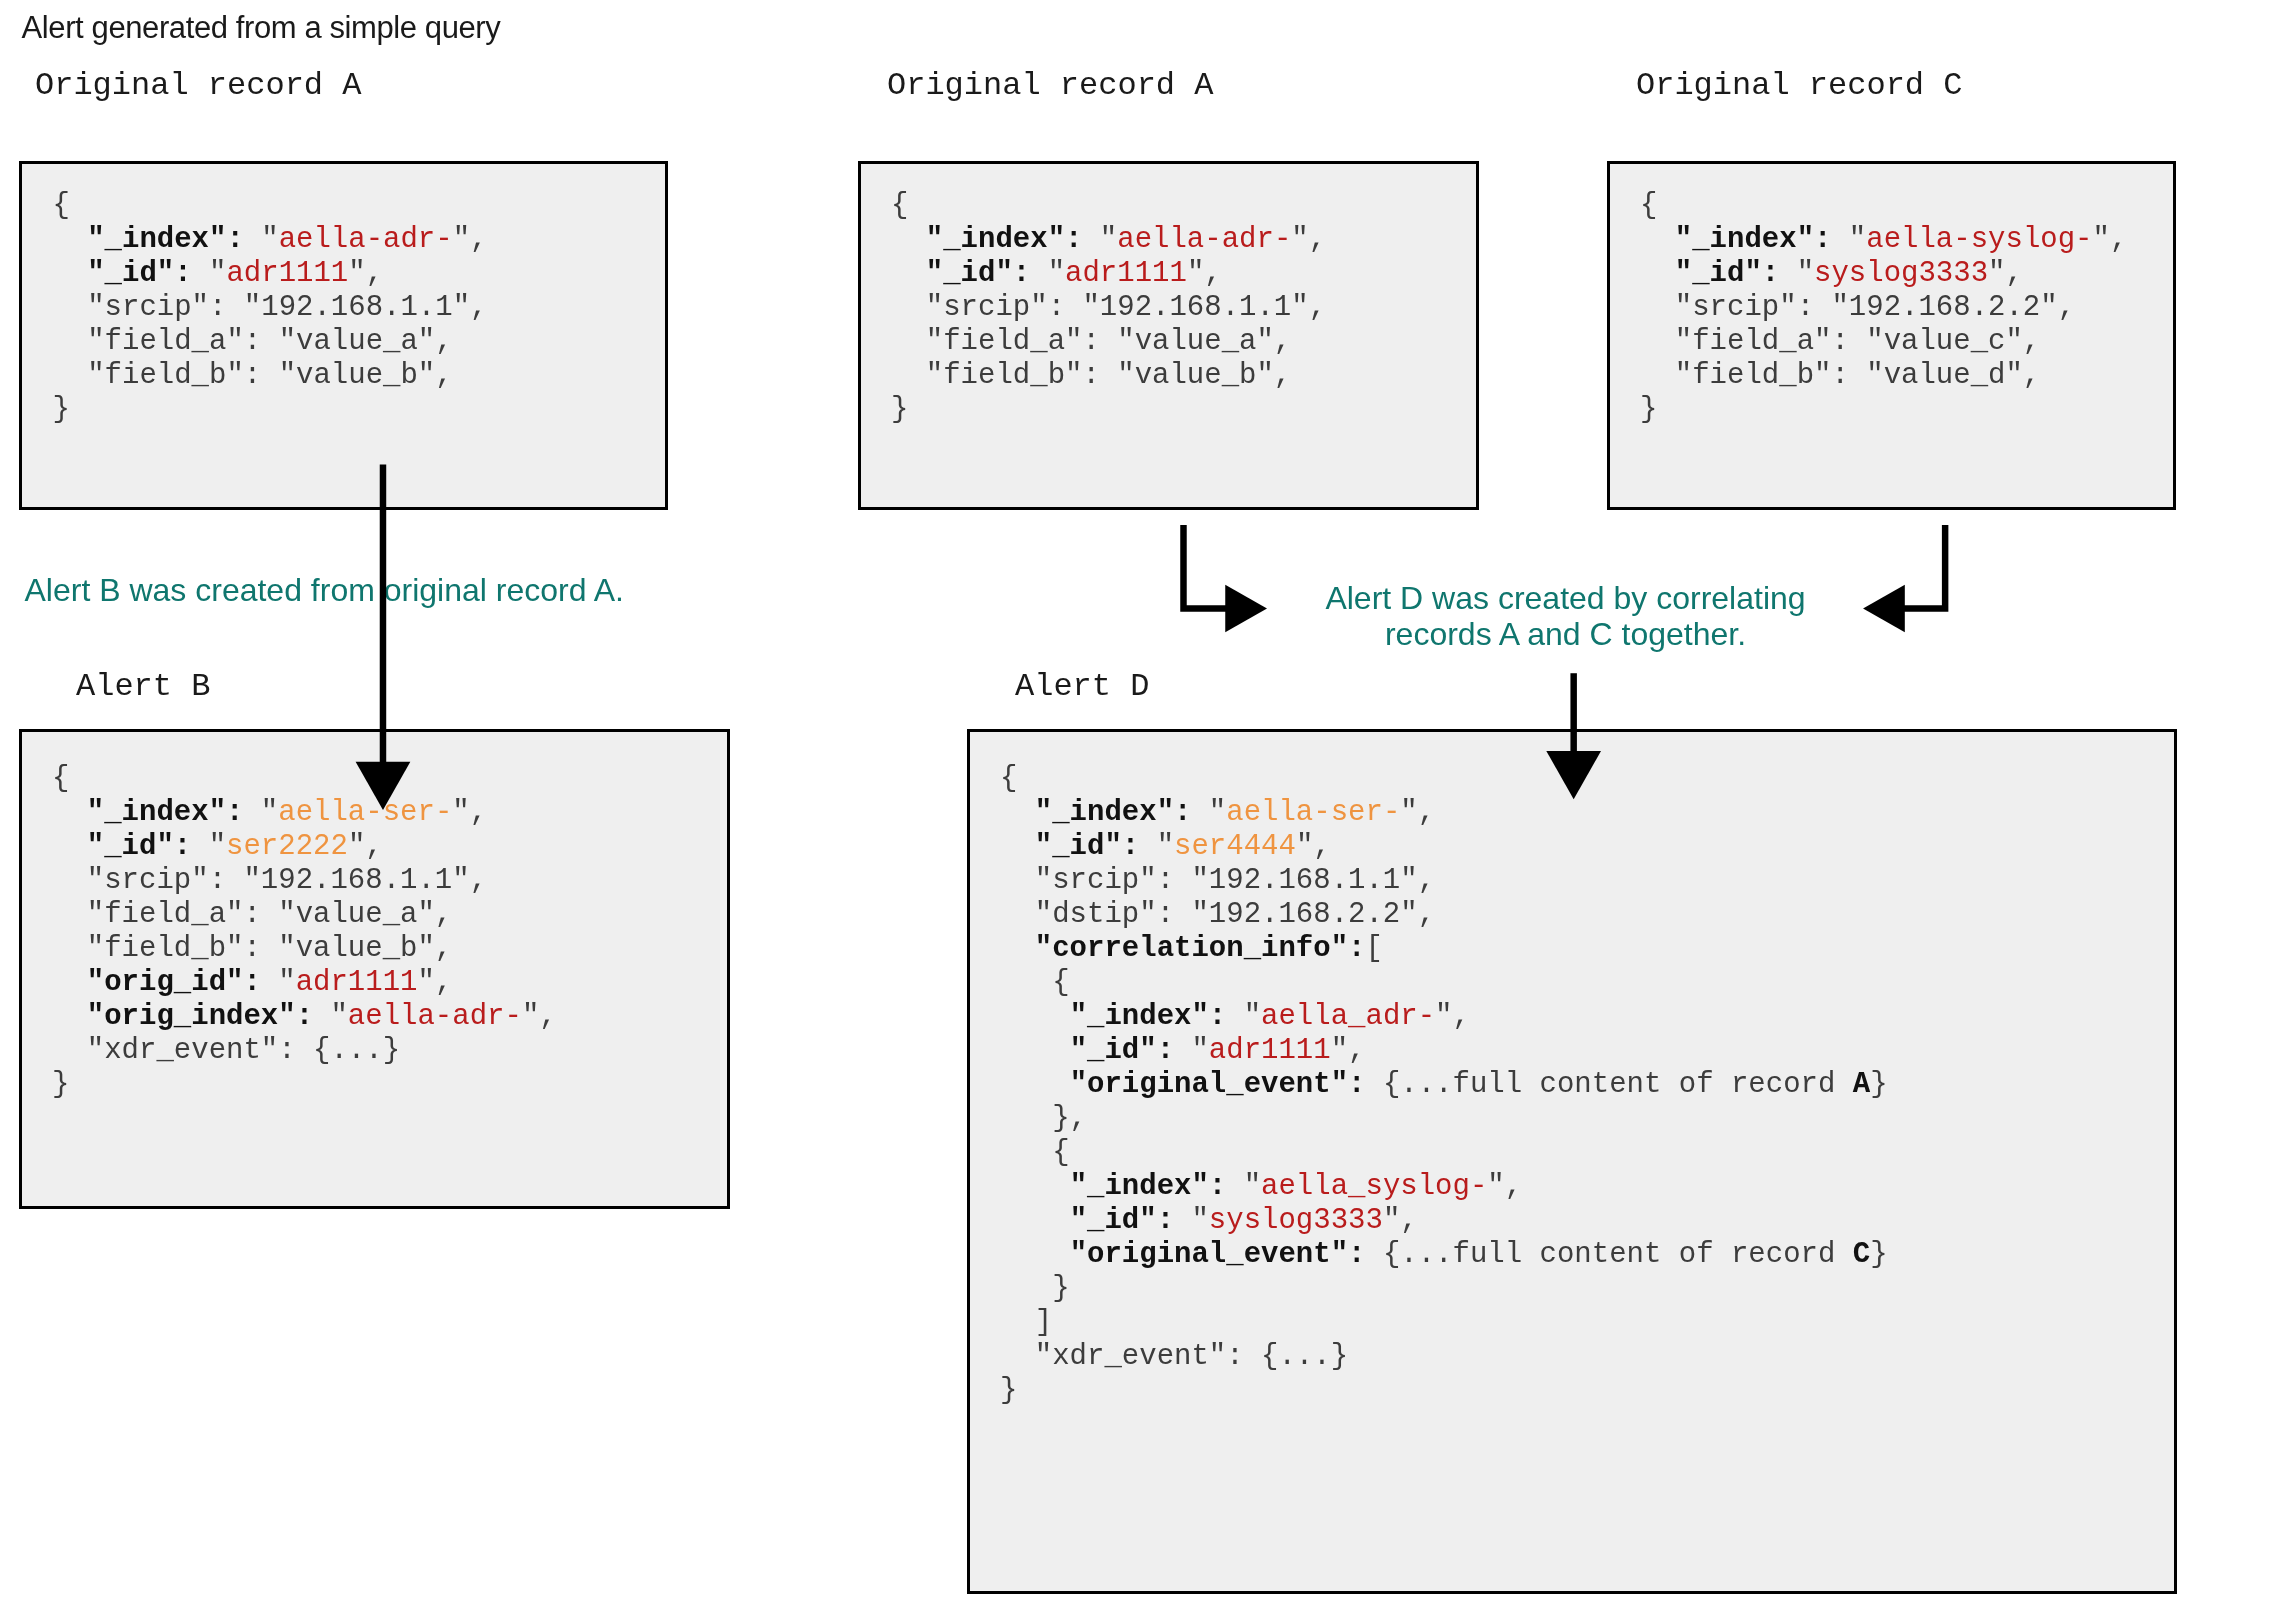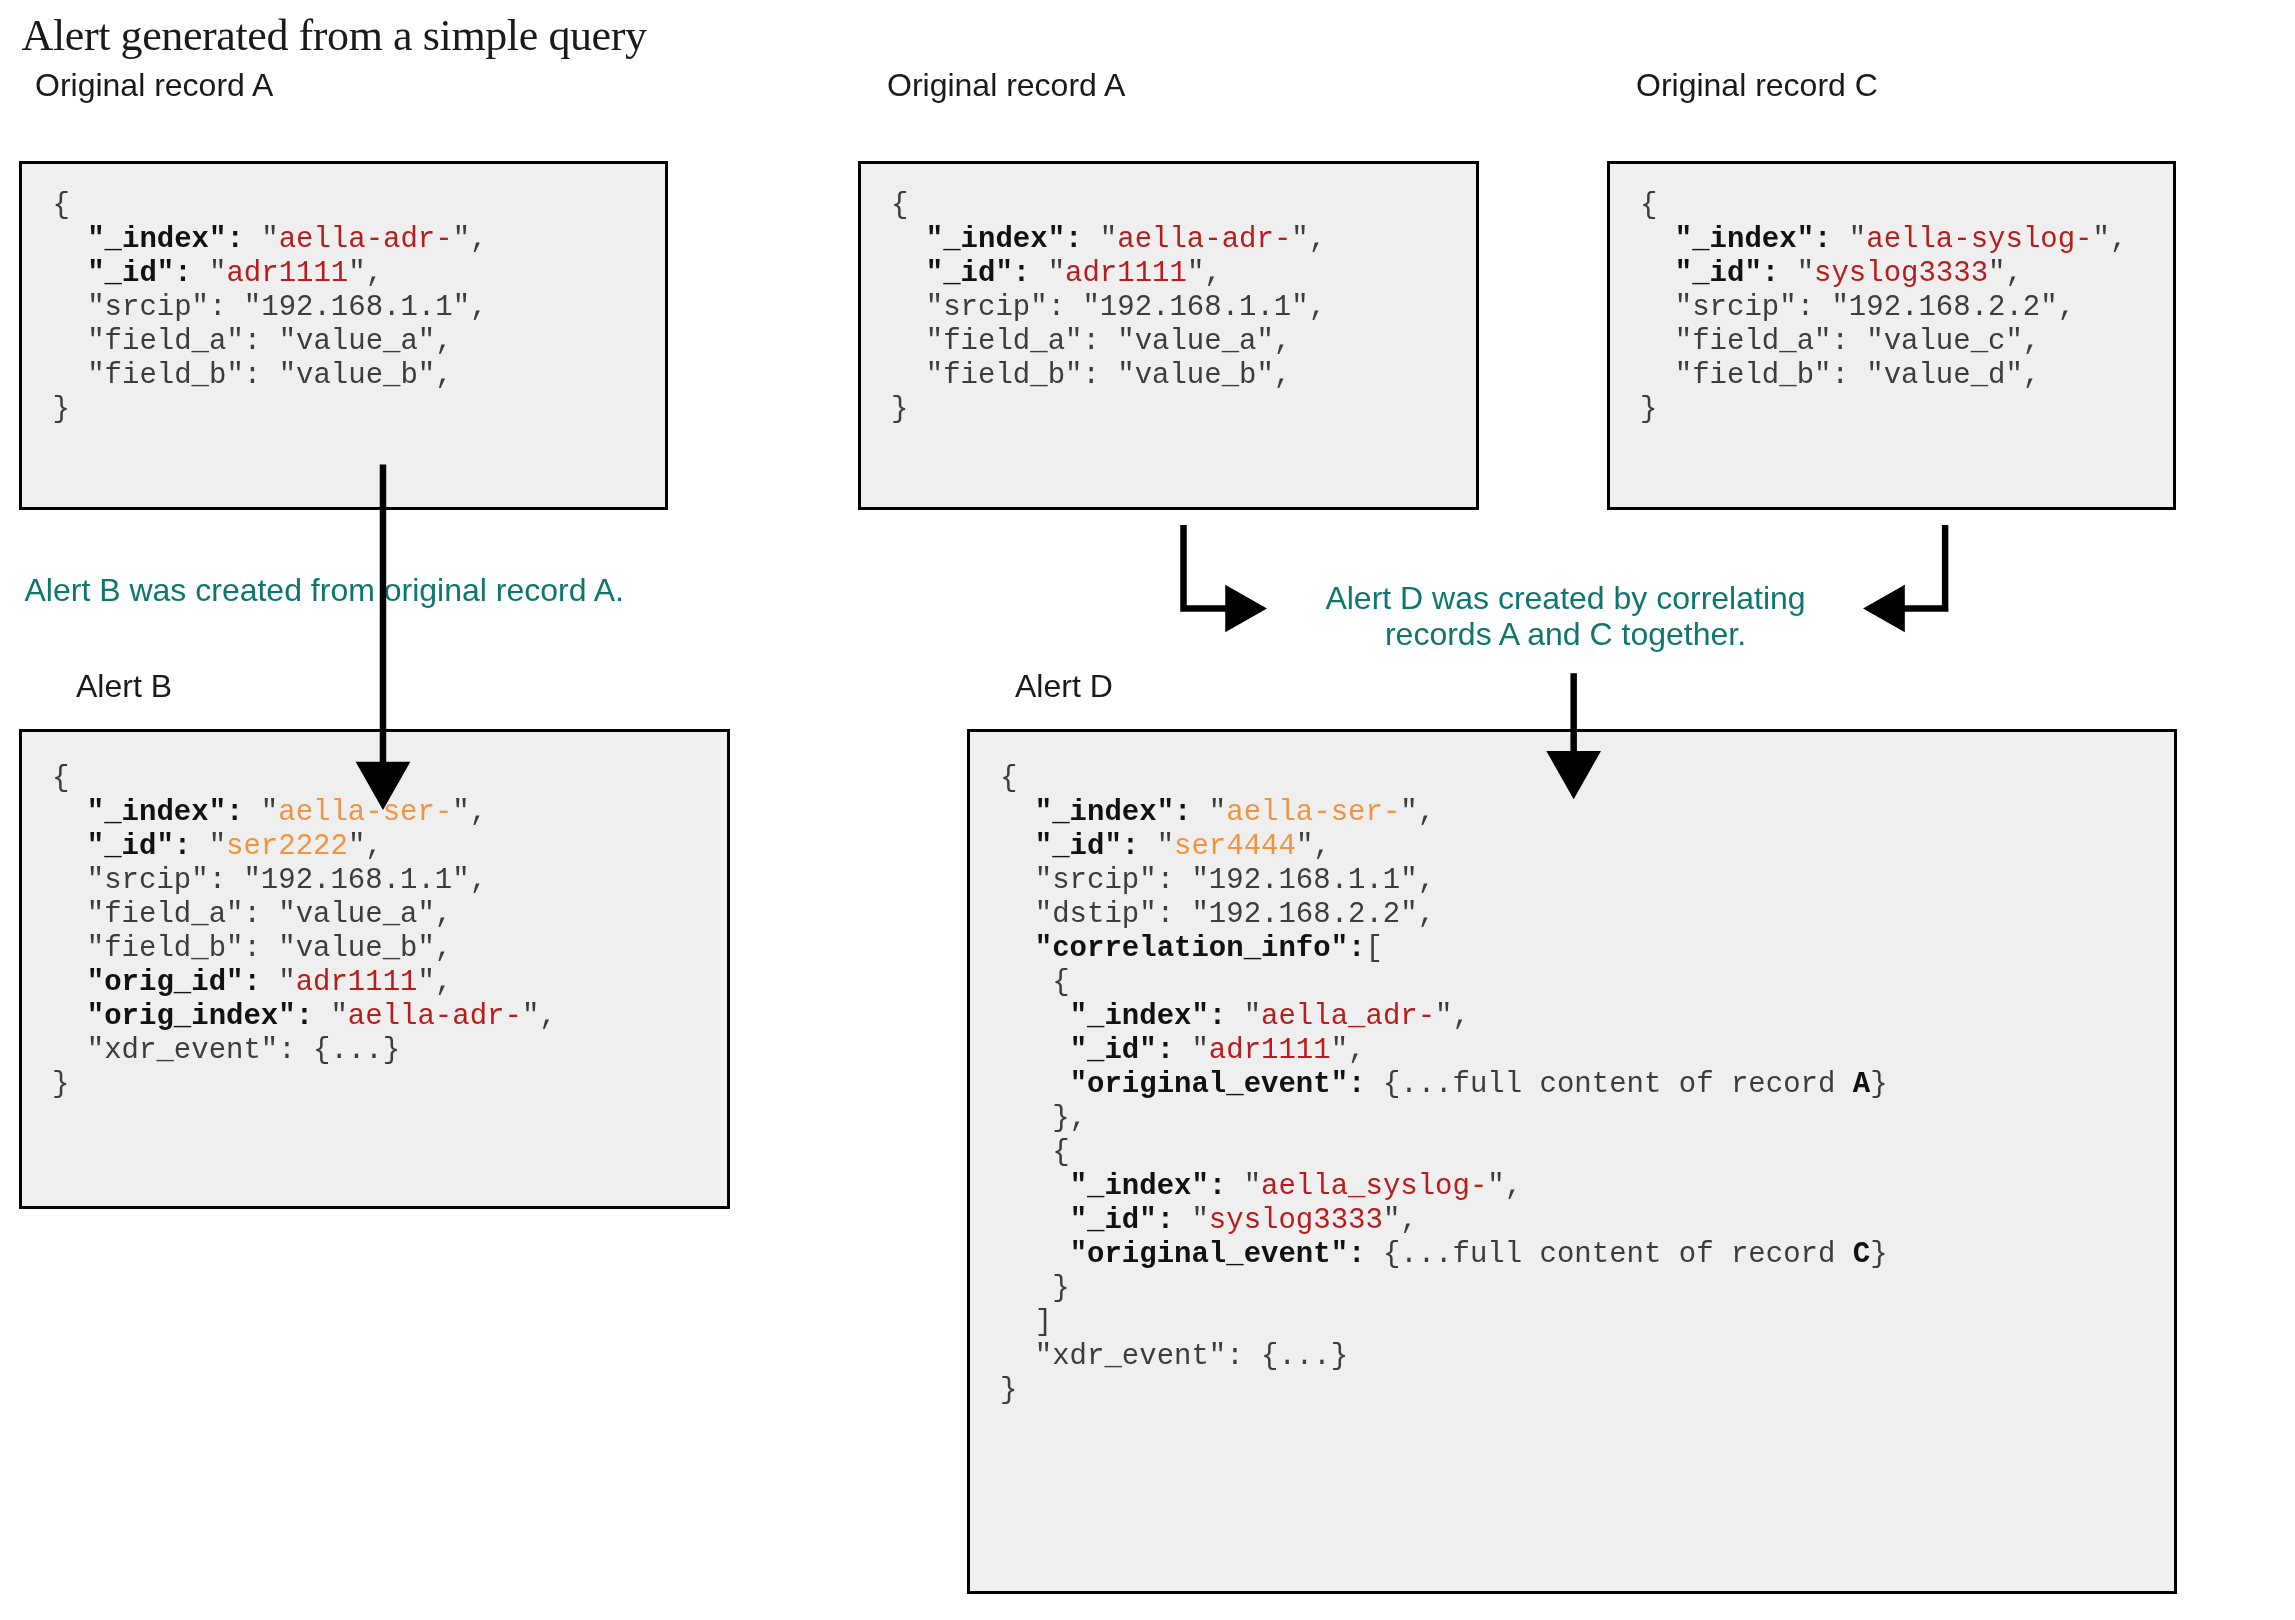--- a/index.html
+++ b/index.html
@@ -9,29 +9,29 @@
   body {
     width: 2295px; height: 1620px;
     position: relative;
     font-family: "Liberation Sans", sans-serif;
     overflow: hidden;
   }
   .stage { position: absolute; left:0; top:0; width: 2295px; height: 1620px; }
 
   .section-title {
     position: absolute;
-    font-family: Liberation Serif, serif;
-    font-size: 44px;
+    font-family: Liberation Sans, sans-serif;
+    font-size: 31px;
     color: #1a1a1a;
     white-space: nowrap;
     letter-spacing: -0.4px;
   }
   .box-label {
     position: absolute;
-    font-family: Liberation Sans, sans-serif;
+    font-family: Liberation Mono, monospace;
     font-size: 32px;
     color: #1a1a1a;
     white-space: nowrap;
   }
   .caption {
     position: absolute;
     font-family: "Liberation Sans", sans-serif;
     font-size: 32px;
     color: #0f766e;
     white-space: nowrap;

